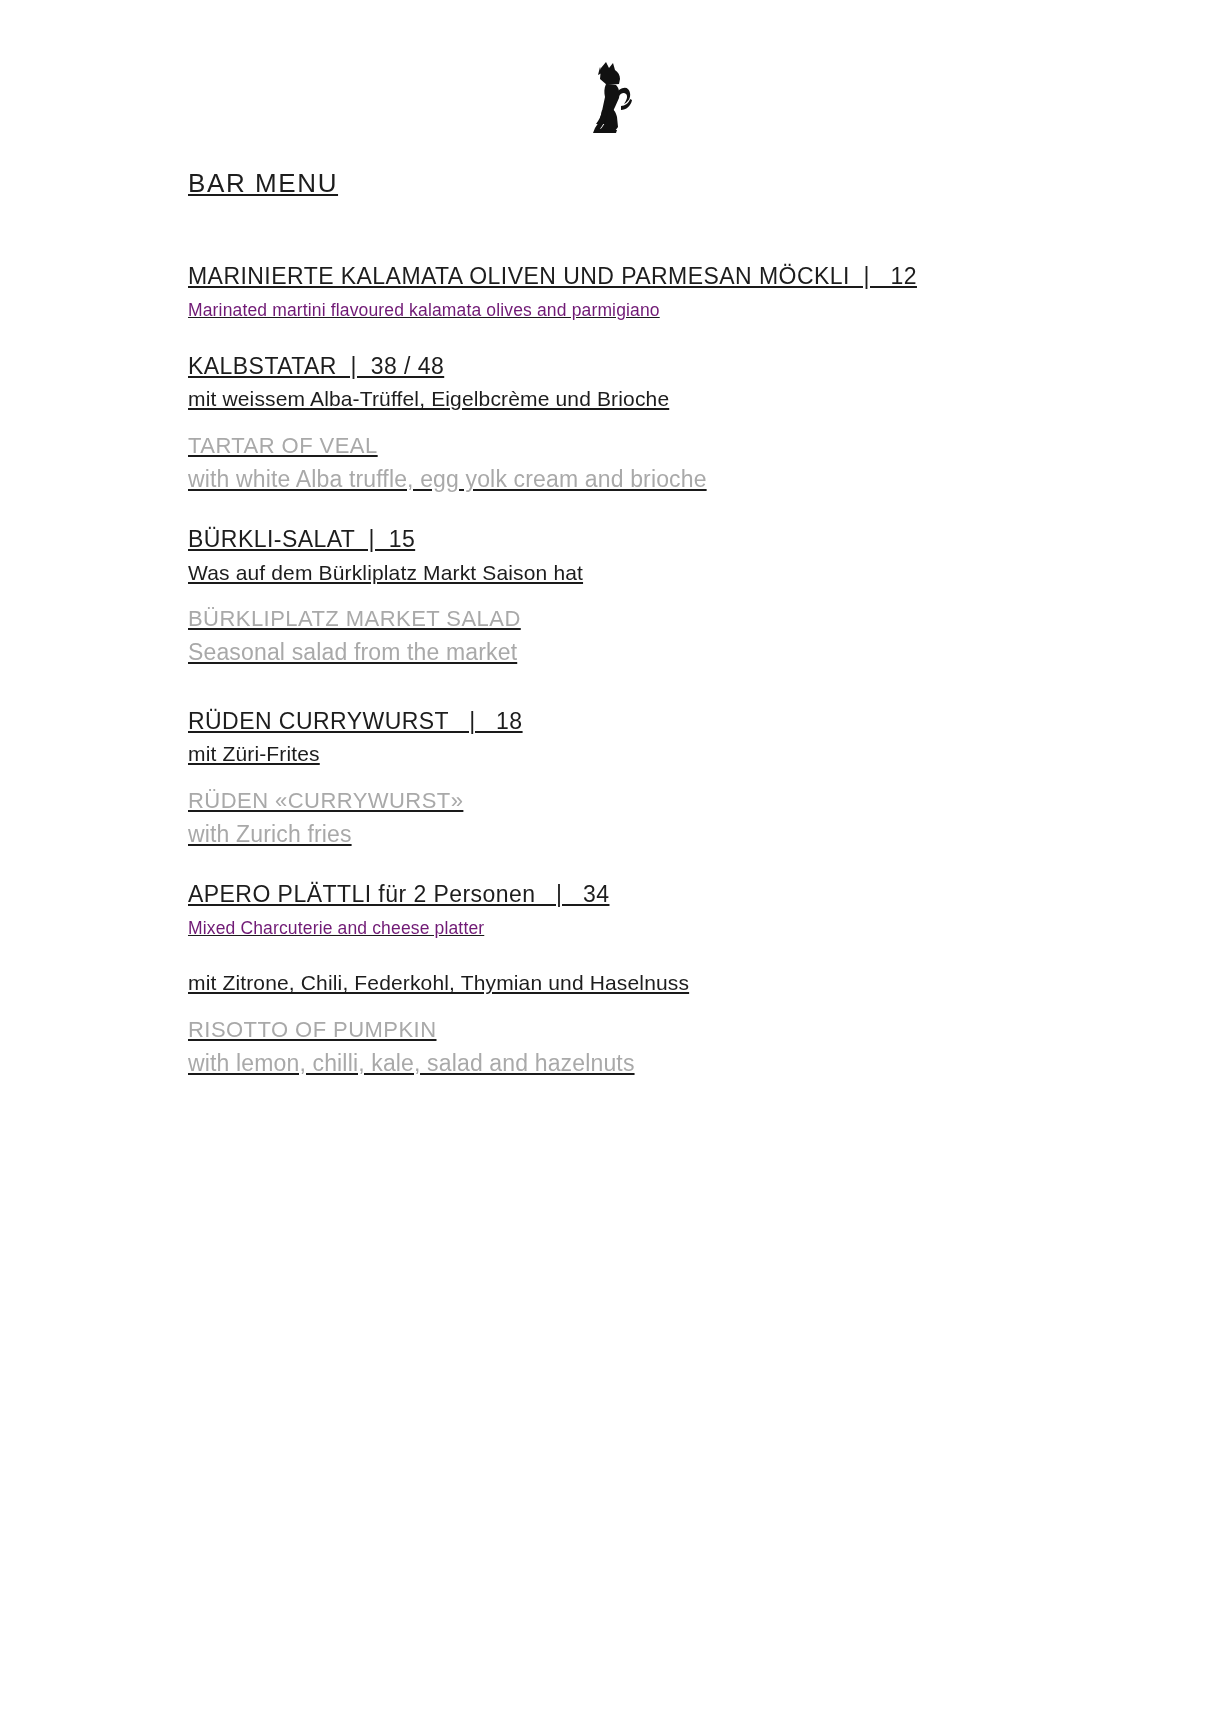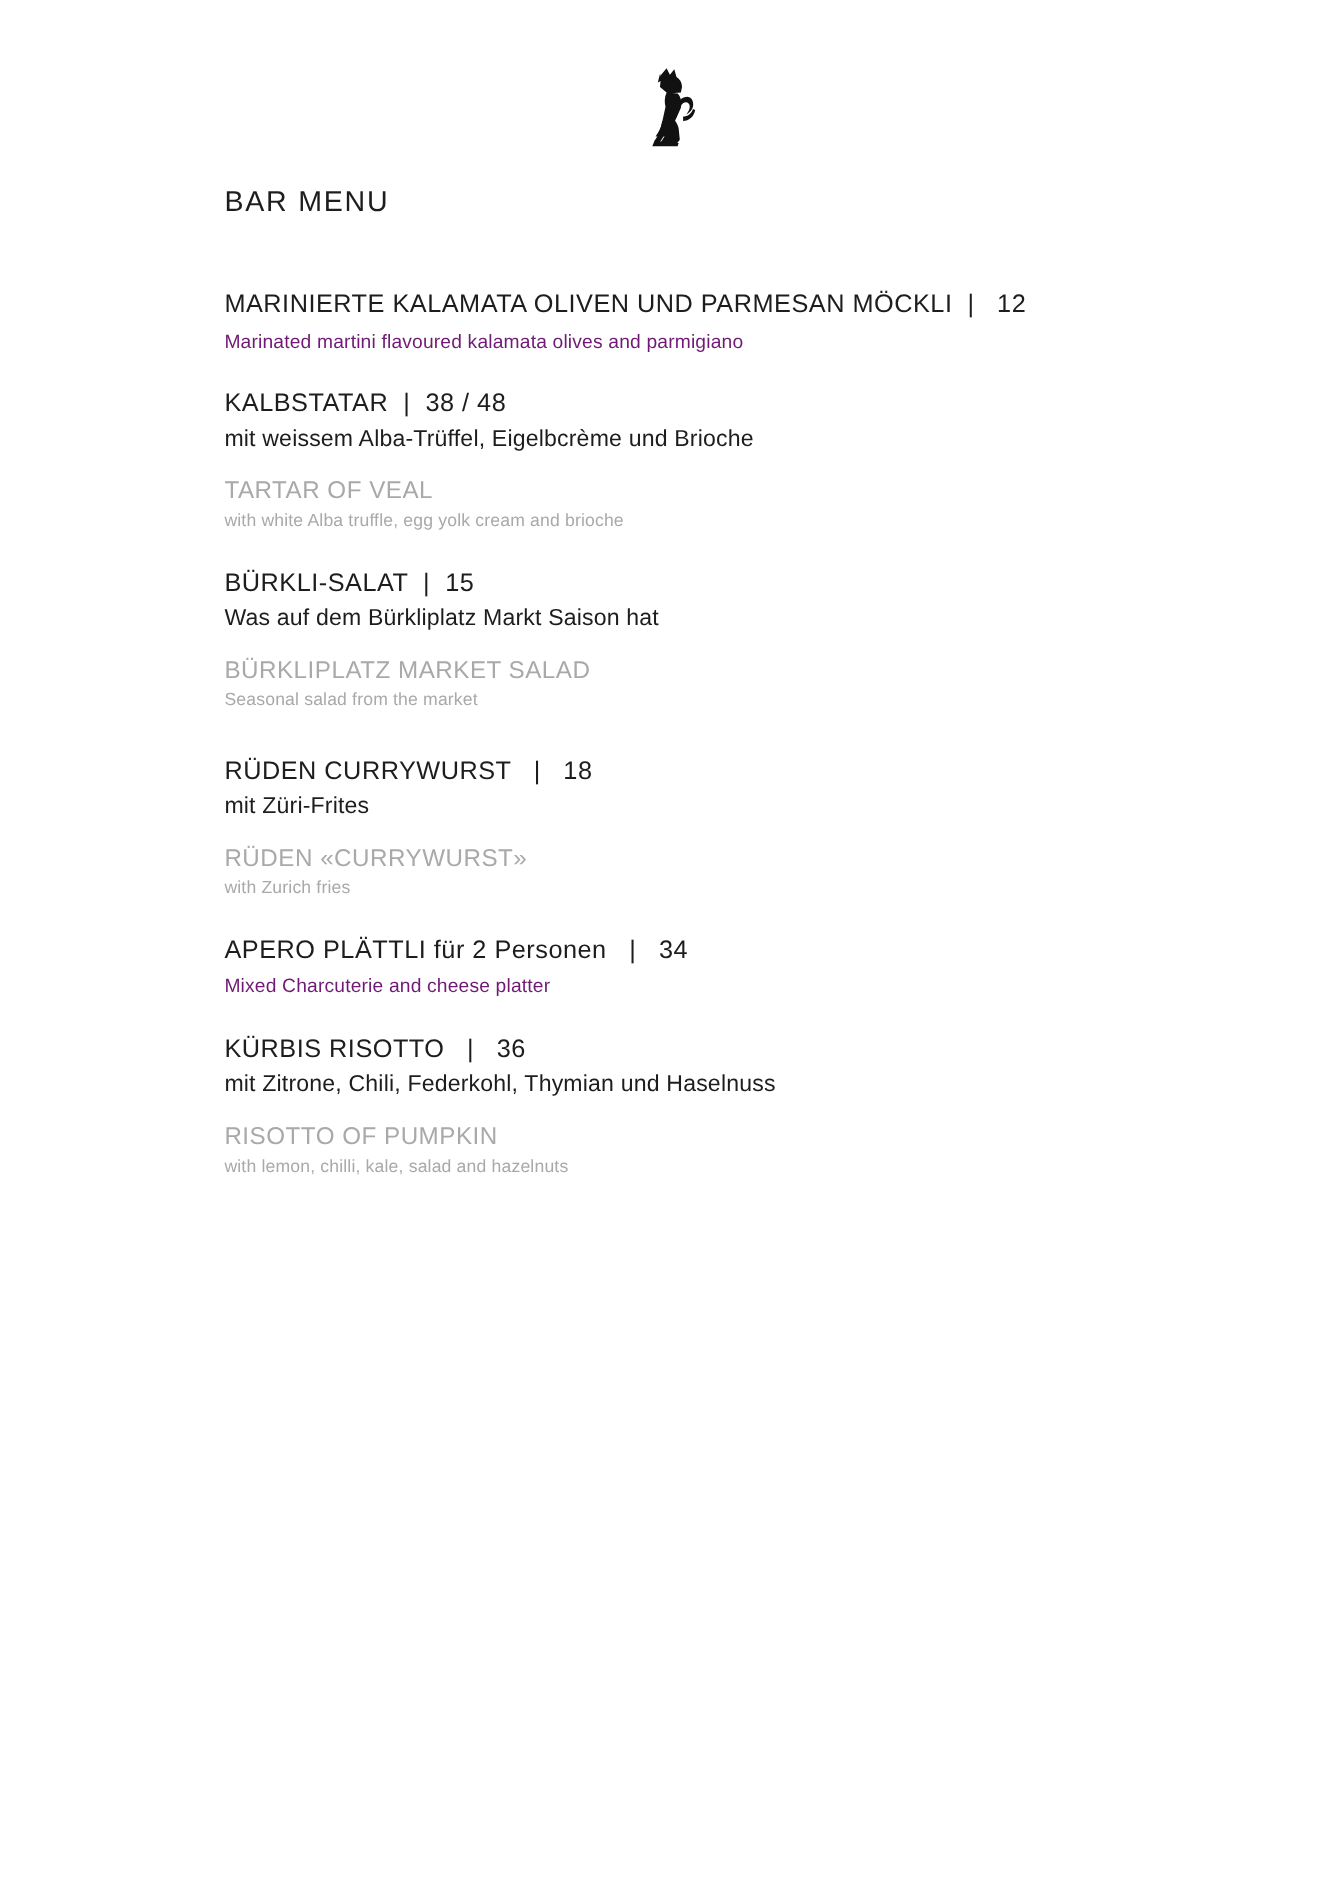--- a/index.html
+++ b/index.html
@@ -32,23 +32,24 @@
   }
   .crest {
     width: 64px;
     height: 80px;
     display: block;
   }
 
   
   .content {
     position: absolute;
-    left: 204px;
+    left: 188px;
     top: 168px;
     width: 820px;
+    text-decoration: underline;
   }
 
   .menu-title {
     font-size: 26px;
     letter-spacing: 1.6px;
     font-weight: 400;
     color: #1d1d1d;
     margin: 0 0 60px 0;
     line-height: 1.2;
   }
@@ -80,21 +81,21 @@
   .en-block {
     margin-top: 14px;
   }
   .en-name {
     font-size: 22px;
     letter-spacing: 0.45px;
     color: #a9a9a9;
     font-weight: 400;
   }
   .en-desc {
-    font-size: 16px;
+    font-size: 23px;
     letter-spacing: 0.15px;
     color: #a9a9a9;
     font-weight: 400;
   }
   .en-inline {
     font-size: 17.5px;
     letter-spacing: 0.15px;
     color: #701a75;
     font-weight: 400;
     margin-top: 3px;
@@ -164,21 +165,20 @@
       </div>
     </div>
 
     <div class="item">
       <div class="line name-line">APERO PLÄTTLI für 2 Personen   |   34</div>
 
       <div class="line en-inline">Mixed Charcuterie and cheese platter</div>
     </div>
 
     <div class="item">
-      <div class="line name-line">KÜRBIS RISOTTO   |   36</div>
       <div class="line sub-de">mit Zitrone, Chili, Federkohl, Thymian und Haselnuss</div>
       <div class="en-block">
         <div class="line en-name">RISOTTO OF PUMPKIN</div>
         <div class="line en-desc">with lemon, chilli, kale, salad and hazelnuts</div>
       </div>
     </div>
 
   </div>
 </div>
 

